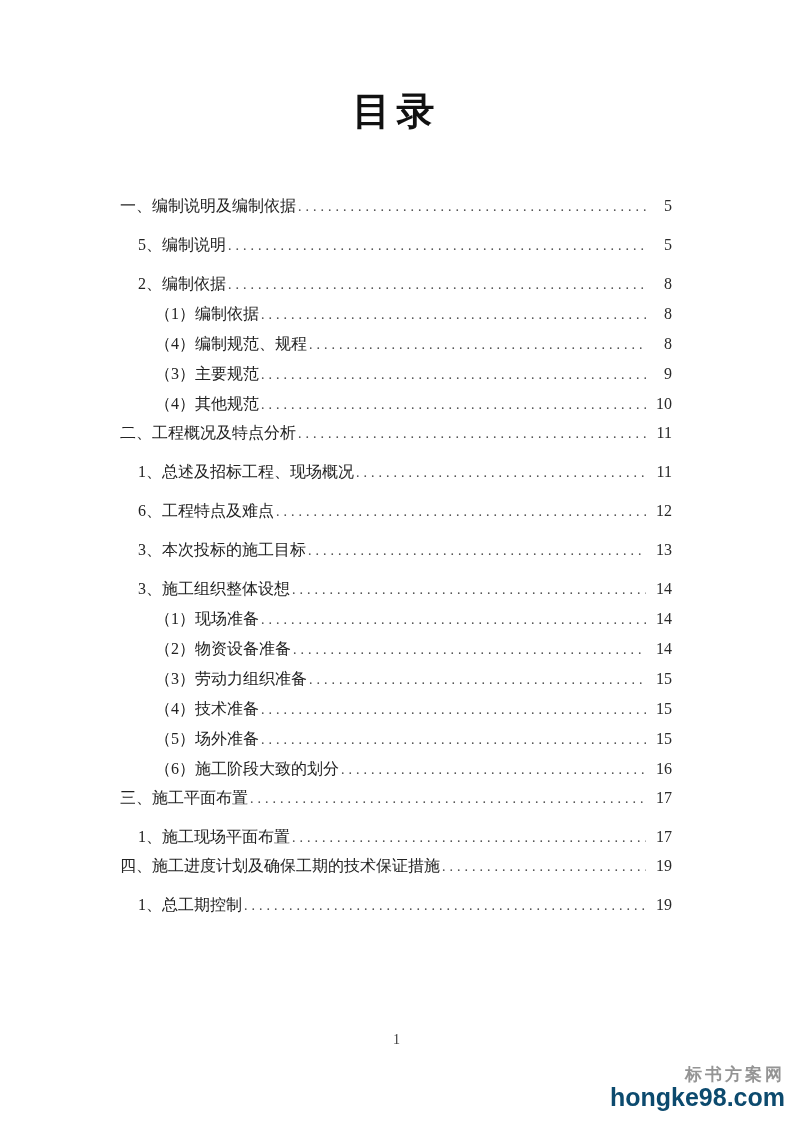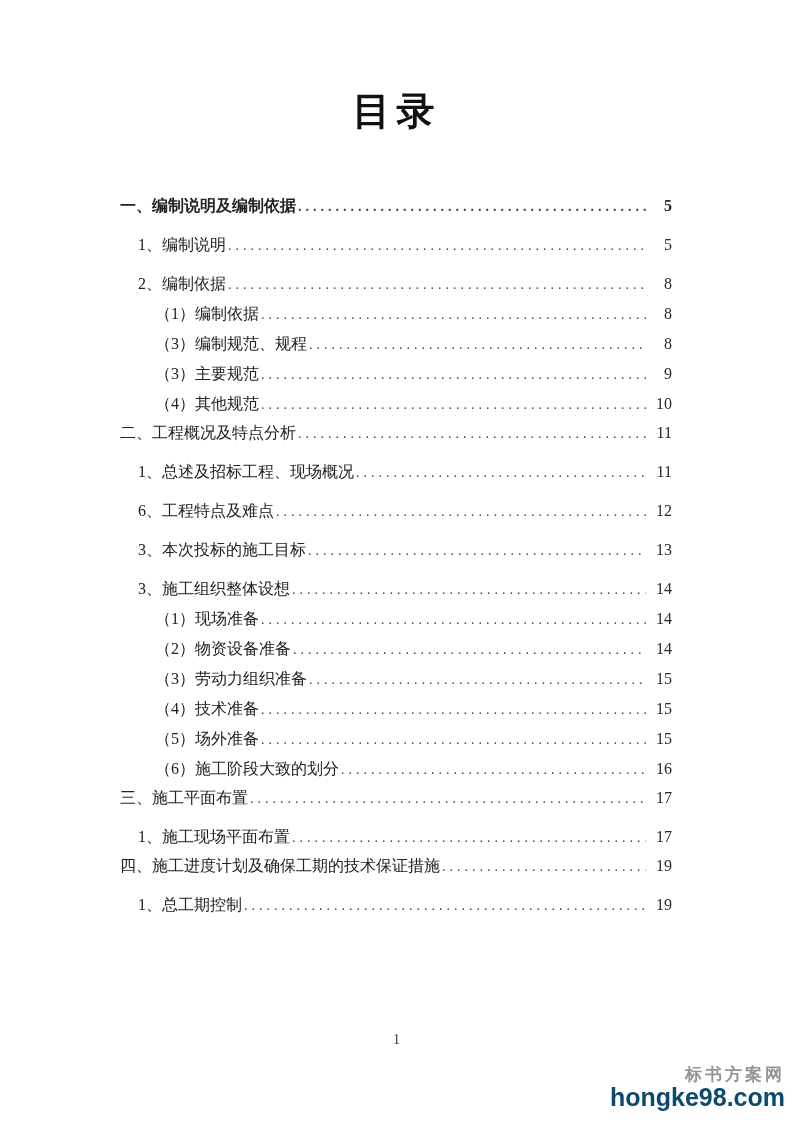--- a/index.html
+++ b/index.html
@@ -36,21 +36,21 @@
     display: flex;
     align-items: baseline;
     height: 21px;
     font-size: 16px;
     line-height: 21px;
     white-space: nowrap;
   }
   .row.l0 { margin-top: 8px; }
   .row.l1 { margin-top: 18px; padding-left: 18px; }
   .row.l2 { margin-top: 9px;  padding-left: 35px; }
-  .row:first-child { margin-top: 4px; font-weight: bold; }
+  .row:first-child { margin-top: 4px; }
   .lbl {
     flex: 0 0 auto;
     color: #222;
   }
   .dots {
     flex: 1 1 auto;
     overflow: hidden;
     margin: 0 4px 0 2px;
     color: #4a4a4a;
     font-size: 14px;
@@ -105,36 +105,36 @@
   <h1 class="doc-title">目录</h1>
 
   <div class="toc">
 
     <div class="row l0">
       <span class="lbl">一、编制说明及编制依据</span>
       <span class="dots"></span>
       <span class="pg">5</span>
     </div>
     <div class="row l1">
-      <span class="lbl">1、编制说明</span>
+      <span class="lbl">5、编制说明</span>
       <span class="dots"></span>
       <span class="pg">5</span>
     </div>
     <div class="row l1">
       <span class="lbl">2、编制依据</span>
       <span class="dots"></span>
       <span class="pg">8</span>
     </div>
     <div class="row l2">
       <span class="lbl">（1）编制依据</span>
       <span class="dots"></span>
       <span class="pg">8</span>
     </div>
     <div class="row l2">
-      <span class="lbl">（3）编制规范、规程</span>
+      <span class="lbl">（4）编制规范、规程</span>
       <span class="dots"></span>
       <span class="pg">8</span>
     </div>
     <div class="row l2">
       <span class="lbl">（3）主要规范</span>
       <span class="dots"></span>
       <span class="pg">9</span>
     </div>
     <div class="row l2">
       <span class="lbl">（4）其他规范</span>

